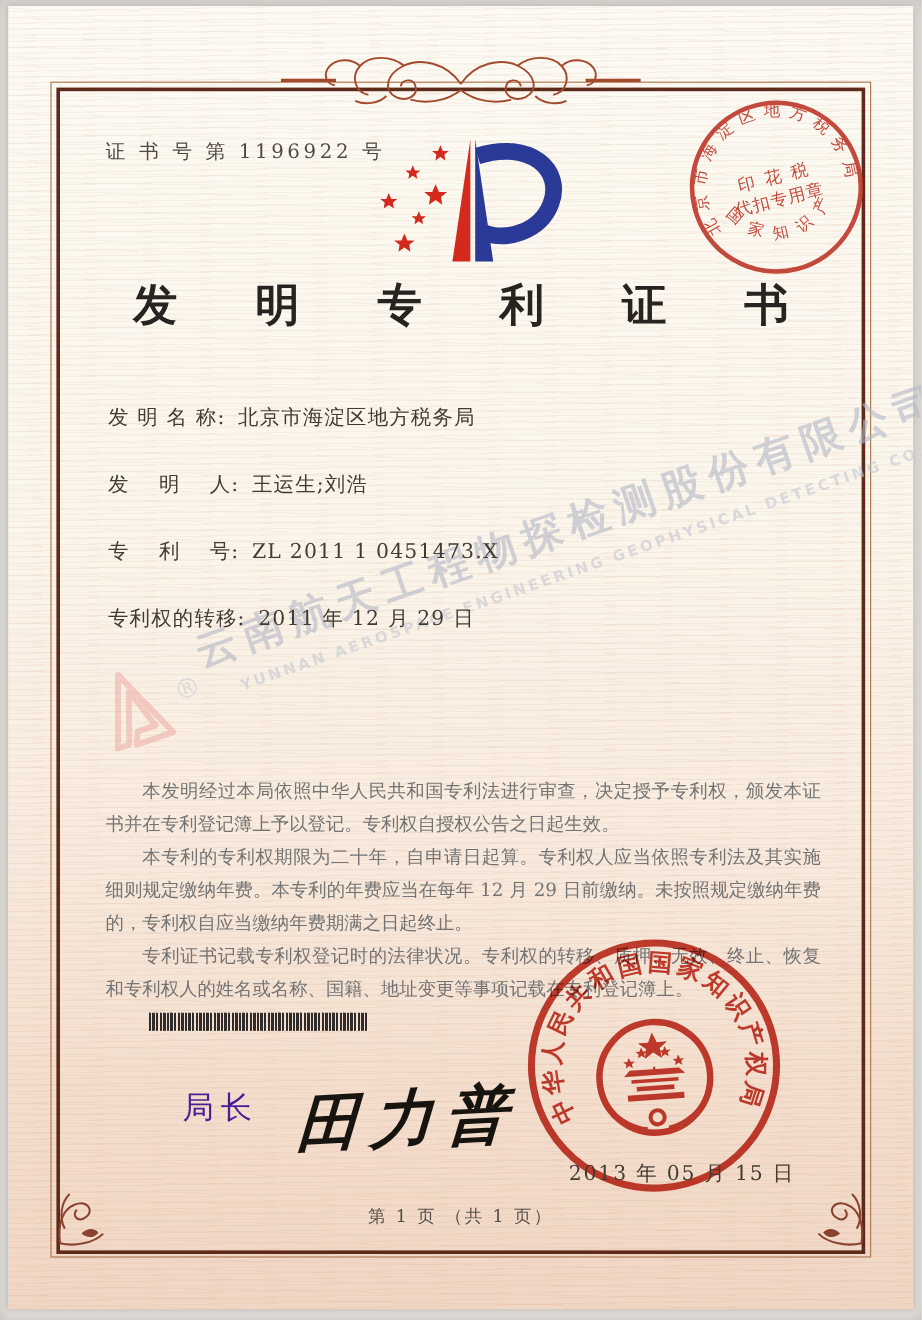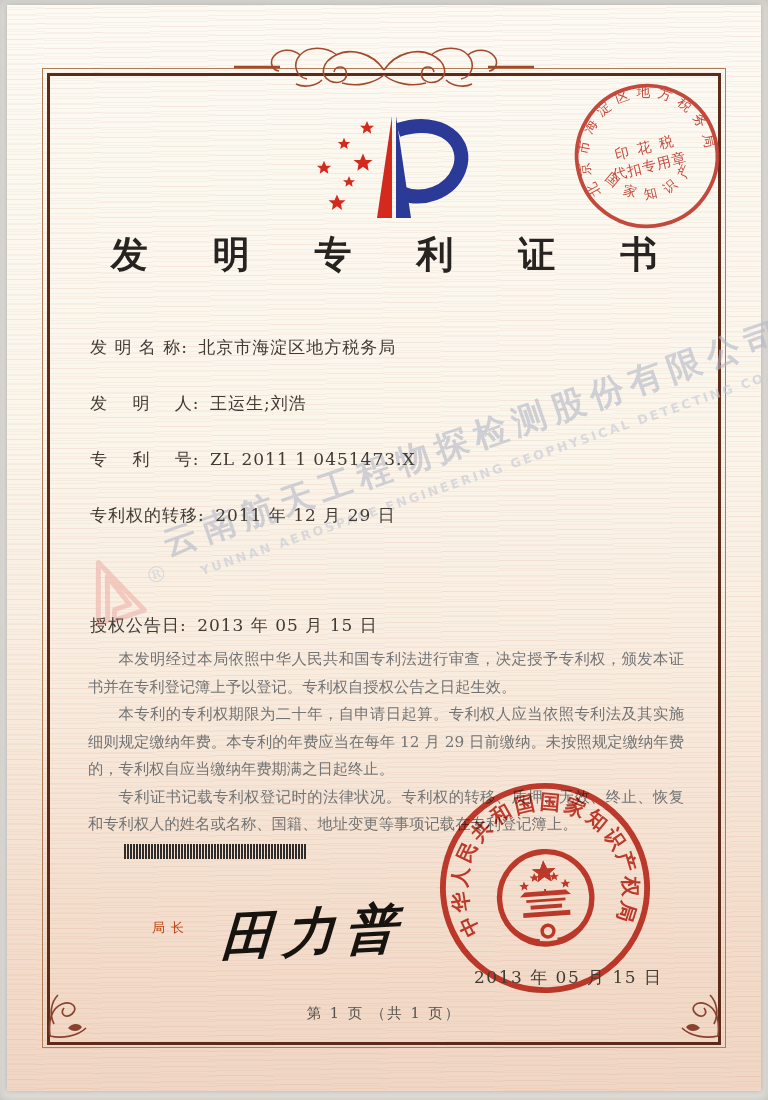--- a/index.html
+++ b/index.html
@@ -51,21 +51,21 @@
         font-family:"DejaVu Sans","Liberation Sans",sans-serif;font-weight:bold;}
   #wmEn{position:absolute;left:152px;top:52px;font-size:12.5px;letter-spacing:2.6px;color:#c4c8d4;white-space:nowrap;
         font-family:"DejaVu Sans","Liberation Sans",sans-serif;font-weight:bold;}
   
   #barcode{position:absolute;left:124px;top:844px;width:182px;height:15px;z-index:5;opacity:.88;
         background:
           repeating-linear-gradient(90deg,#141414 0 2px,transparent 2px 3px),
           repeating-linear-gradient(90deg,#141414 0 1px,transparent 1px 6px),
           repeating-linear-gradient(90deg,#141414 0 1px,transparent 1px 9px);}
   #directorRow{position:absolute;left:152px;top:898px;z-index:7;}
-  #directorLabel{font-size:13px;letter-spacing:6px;color:#c2410c;vertical-align:18px;}
+  #directorLabel{font-size:26px;letter-spacing:6px;color:#4c1d95;vertical-align:18px;}
   #signature{display:inline-block;font-size:52px;font-weight:600;font-style:italic;
         letter-spacing:10px;color:#17140f;transform:rotate(-3deg) skewX(-6deg);margin-left:26px;}
   
   #seal{position:absolute;left:437px;top:780px;z-index:6;transform:rotate(-4deg);opacity:.94;
         mix-blend-mode:multiply;}
   #sealDate{position:absolute;left:474px;top:966px;z-index:7;font-size:17px;letter-spacing:1.5px;
         color:#413b33;}
   
   #footer{position:absolute;left:0;top:1004px;width:768px;text-align:center;z-index:5;
         font-size:14.5px;letter-spacing:2px;color:#57504a;}
@@ -114,20 +114,21 @@
   </svg>
   <svg id="cornerBR" class="corner" width="64" height="64" viewBox="0 0 64 64">
     <g stroke="#8a4230" stroke-width="1.7" fill="none">
       <path d="M6,58 C4,42 8,30 18,26 C28,22 35,30 28,36 C22,41 15,36 20,30"></path>
       <path d="M6,58 C18,61 34,58 42,50"></path>
       <path d="M10,46 C5,36 7,24 14,17"></path>
       <path d="M24,50 C28,45 35,45 38,49 C35,54 28,54 24,50 Z" fill="#8a4230" stroke="none"></path>
     </g>
   </svg>
 
+  <div id="certNo">证 书 号 第 1196922 号</div>
 
   <svg id="logo" width="170" height="126" viewBox="0 0 170 126">
     <defs>
       <path id="st" d="M0,-10 L2.94,-3.09 L10,-3.09 L4.76,1.18 L5.88,8.09 L0,3.9 L-5.88,8.09 L-4.76,1.18 L-10,-3.09 L-2.94,-3.09 Z" fill="#d42a1e"></path>
     </defs>
     <path d="M92,22 C136,8 164,34 153,62 C144,85 116,94 95,85" stroke="#2b3a96" stroke-width="14" fill="none"></path>
     <polygon points="86,8 71,110 86,110" fill="#d42a1e"></polygon>
     <polygon points="90,8 90,110 105,110" fill="#2b3a96"></polygon>
     <use href="#st" transform="translate(61,20) scale(0.7)"></use>
     <use href="#st" transform="translate(38,36) scale(0.62)"></use>
@@ -161,24 +162,20 @@
     <span class="lab">发　 明　 人:</span>
     <span class="val">王运生;刘浩</span>
   </div>
   <div class="field" id="f2">
     <span class="lab">专　 利　 号:</span>
     <span class="val">ZL 2011 1 0451473.X</span>
   </div>
   <div class="field" id="f3">
     <span class="lab">专利权的转移:</span>
     <span class="val">2011 年 12 月 29 日</span>
-  </div>
-  <div class="field" id="f5">
-    <span class="lab">授权公告日:</span>
-    <span class="val">2013 年 05 月 15 日</span>
   </div>
 
   <div id="body">
     <p>本发明经过本局依照中华人民共和国专利法进行审查，决定授予专利权，颁发本证书并在专利登记簿上予以登记。专利权自授权公告之日起生效。</p>
     <p>本专利的专利权期限为二十年，自申请日起算。专利权人应当依照专利法及其实施细则规定缴纳年费。本专利的年费应当在每年 12 月 29 日前缴纳。未按照规定缴纳年费的，专利权自应当缴纳年费期满之日起终止。</p>
     <p>专利证书记载专利权登记时的法律状况。专利权的转移、质押、无效、终止、恢复和专利权人的姓名或名称、国籍、地址变更等事项记载在专利登记簿上。</p>
   </div>
 
   <div id="barcode"></div>
 

